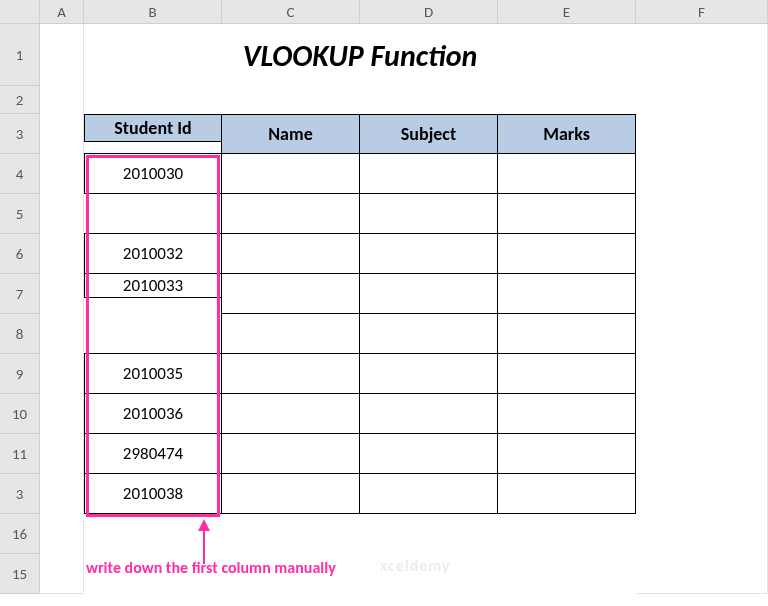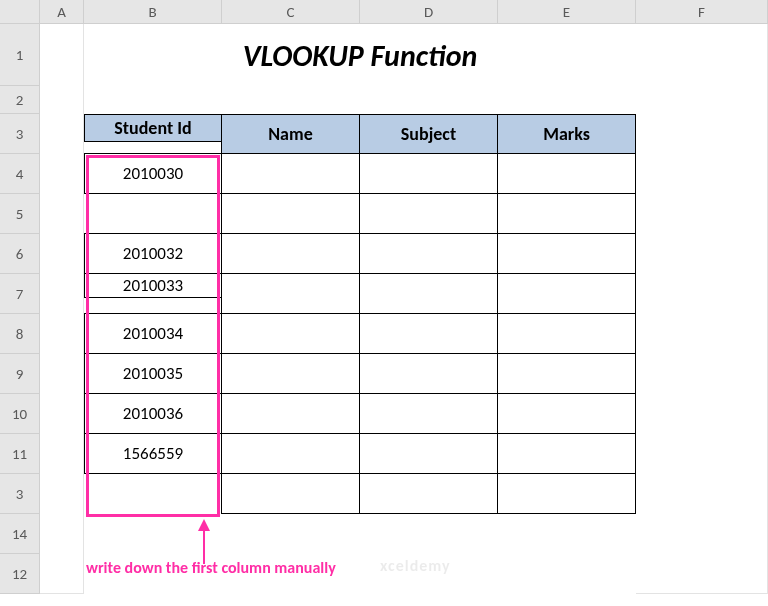--- a/index.html
+++ b/index.html
@@ -140,40 +140,40 @@
   <div class="rowhdr" style="top:114px;height:40px">3</div>
   <div class="rowhdr" style="top:154px;height:40px">4</div>
   <div class="rowhdr" style="top:194px;height:40px">5</div>
   <div class="rowhdr" style="top:234px;height:40px">6</div>
   <div class="rowhdr" style="top:274px;height:40px">7</div>
   <div class="rowhdr" style="top:314px;height:40px">8</div>
   <div class="rowhdr" style="top:354px;height:40px">9</div>
   <div class="rowhdr" style="top:394px;height:40px">10</div>
   <div class="rowhdr" style="top:434px;height:40px">11</div>
   <div class="rowhdr" style="top:474px;height:40px">3</div>
-  <div class="rowhdr" style="top:514px;height:40px">14</div>
-  <div class="rowhdr" style="top:554px;height:40px">12</div>
+  <div class="rowhdr" style="top:514px;height:40px">16</div>
+  <div class="rowhdr" style="top:554px;height:40px">15</div>
 
   <div class="cell" style="left:40px;top:24px;width:44px;height:570px"></div>
   <div class="cell" style="left:636px;top:24px;width:132px;height:570px"></div>
 
   <div class="title" style="left:84px;top:24px;width:552px;height:62px">VLOOKUP Function</div>
 
   <div class="th" style="left:84px;top:114px;width:138px;height:28px">Student Id</div>
   <div class="th" style="left:221px;top:114px;width:139px;height:40px">Name</div>
   <div class="th" style="left:359px;top:114px;width:139px;height:40px">Subject</div>
   <div class="th" style="left:497px;top:114px;width:139px;height:40px">Marks</div>
 
   <div class="td" style="left:84px;top:153px;width:138px;height:41px">2010030</div>
   <div class="td" style="left:84px;top:233px;width:138px;height:41px">2010032</div>
   <div class="td" style="left:84px;top:273px;width:138px;height:25px">2010033</div>
-  <div class="td" style="left:84px;top:313px;width:138px;height:41px">2010034</div>
   <div class="td" style="left:84px;top:353px;width:138px;height:41px">2010035</div>
   <div class="td" style="left:84px;top:393px;width:138px;height:41px">2010036</div>
-  <div class="td" style="left:84px;top:433px;width:138px;height:41px">1566559</div>
+  <div class="td" style="left:84px;top:433px;width:138px;height:41px">2980474</div>
+  <div class="td" style="left:84px;top:473px;width:138px;height:41px">2010038</div>
 
   <div class="td" style="left:221px;top:153px;width:139px;height:41px"></div>
   <div class="td" style="left:221px;top:193px;width:139px;height:41px"></div>
   <div class="td" style="left:221px;top:233px;width:139px;height:41px"></div>
   <div class="td" style="left:221px;top:273px;width:139px;height:41px"></div>
   <div class="td" style="left:221px;top:313px;width:139px;height:41px"></div>
   <div class="td" style="left:221px;top:353px;width:139px;height:41px"></div>
   <div class="td" style="left:221px;top:393px;width:139px;height:41px"></div>
   <div class="td" style="left:221px;top:433px;width:139px;height:41px"></div>
   <div class="td" style="left:221px;top:473px;width:139px;height:41px"></div>

